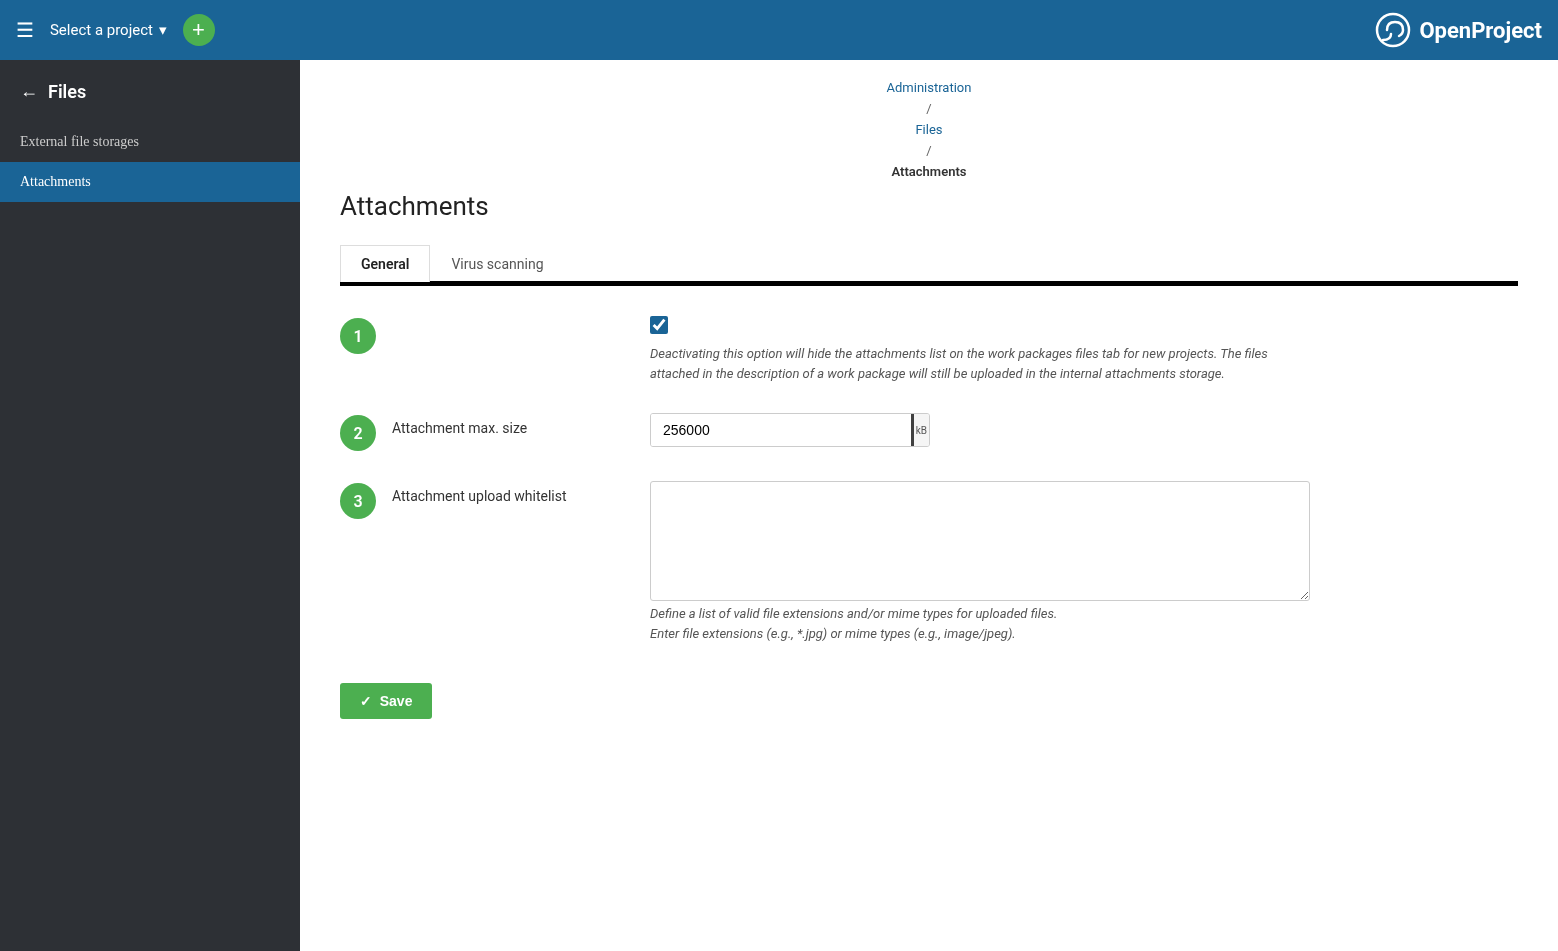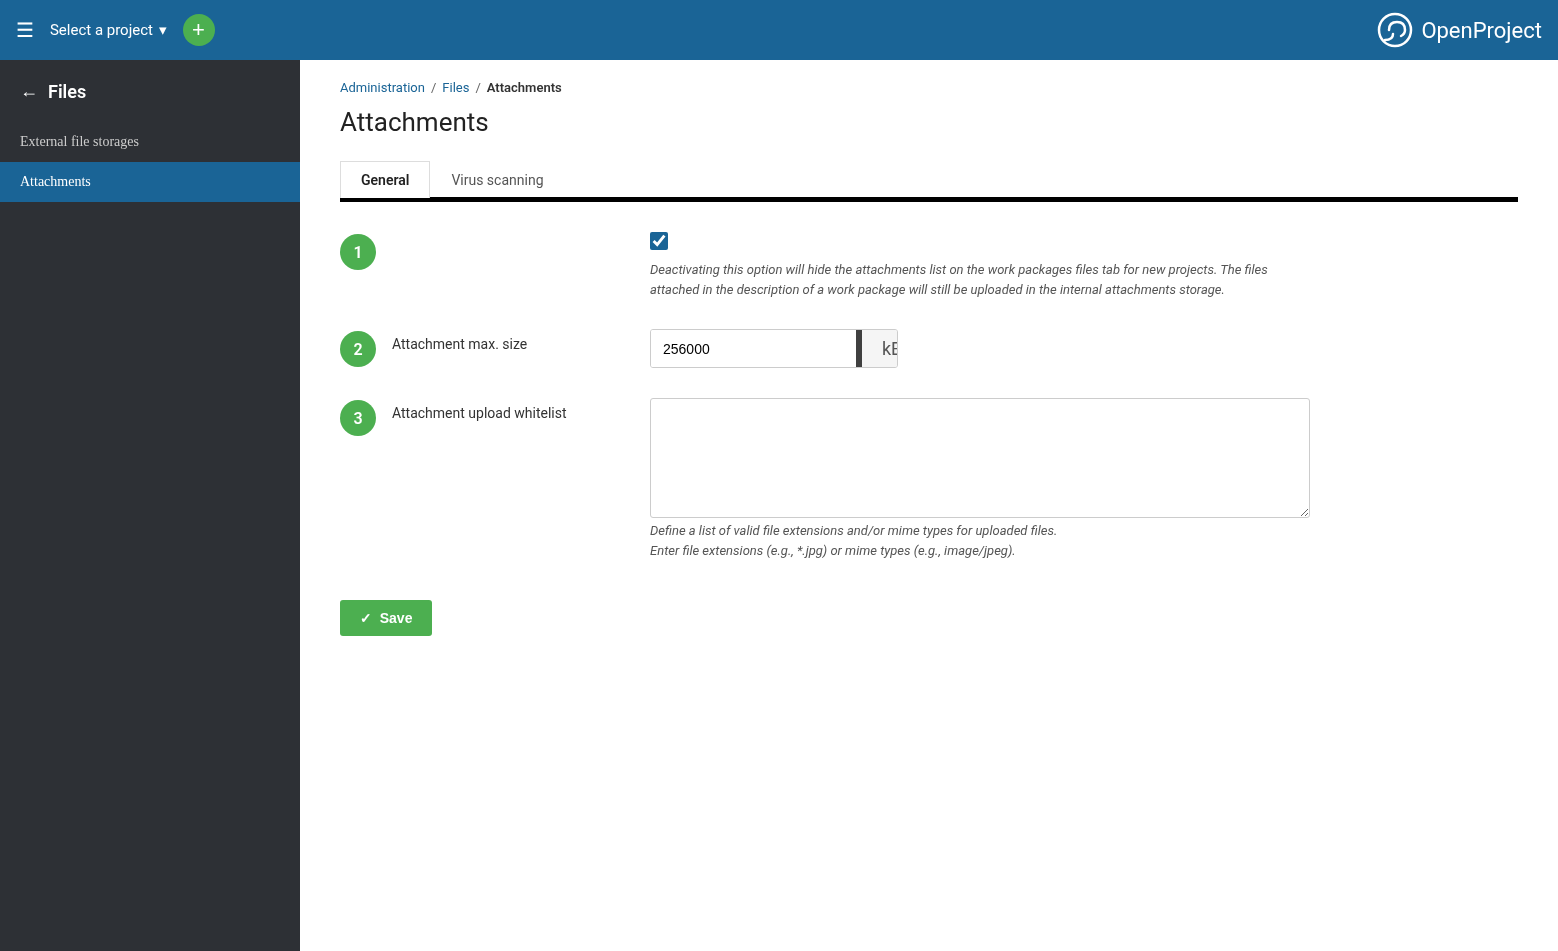--- a/index.html
+++ b/index.html
@@ -80,20 +80,21 @@
     }
 
     
     .breadcrumb {
       display: flex;
       align-items: center;
       gap: 6px;
       font-size: 13px;
       margin-bottom: 12px;
       color: #1a6496;
+      flex-direction: column;
     }
     .breadcrumb a { color: #1a6496; text-decoration: none; }
     .breadcrumb-sep { color: #666; }
     .breadcrumb-current { color: #333; font-weight: 600; }
 
     
     .page-title {
       font-size: 26px;
       font-weight: 400;
       color: #222;
@@ -183,34 +184,34 @@
       line-height: 1.5;
       max-width: 660px;
     }
 
     
     .input-with-unit {
       display: flex;
       border: 1px solid #ccc;
       border-radius: 3px;
       overflow: hidden;
-      width: 248px;
+      width: 280px;
     }
     .input-number {
       flex: 1;
       padding: 8px 12px;
       border: none;
       outline: none;
       font-size: 14px;
     }
     .input-unit {
       background: #f5f5f5;
-      border-left: 6px solid #404040;
-      padding: 8px 20px;
-      font-size: 18px;
+      border-left: 3px solid #404040;
+      padding: 8px 2px;
+      font-size: 10px;
       color: #555;
       display: flex;
       align-items: center;
     }
 
     
     .whitelist-textarea {
       width: 660px;
       height: 120px;
       border: 1px solid #ccc;
@@ -255,21 +256,21 @@
       <span>▾</span>
     </div>
     <button class="add-btn">+</button>
   </div>
   <div class="op-logo-svg">
     <svg width="36" height="36" viewBox="0 0 36 36" fill="none">
       <circle cx="18" cy="18" r="16" stroke="white" stroke-width="2.5" fill="none"></circle>
       <path d="M12 18 Q12 10 20 10 Q28 10 28 18 Q28 22 24 24" stroke="white" stroke-width="2.5" fill="none" stroke-linecap="round"></path>
       <path d="M16 22 Q16 28 8 28" stroke="white" stroke-width="2.5" fill="none" stroke-linecap="round"></path>
     </svg>
-    <span style="color:#fff;font-size:22px;font-weight:400;">OpenProject</span>
+    <span style="color:#fff;font-size:22px;font-weight:700;">OpenProject</span>
   </div>
 </div>
 
 <div class="layout">
 
   <div class="sidebar">
     <div class="sidebar-back">
       <span class="sidebar-back-arrow">←</span>
       <span class="sidebar-title">Files</span>
     </div>

